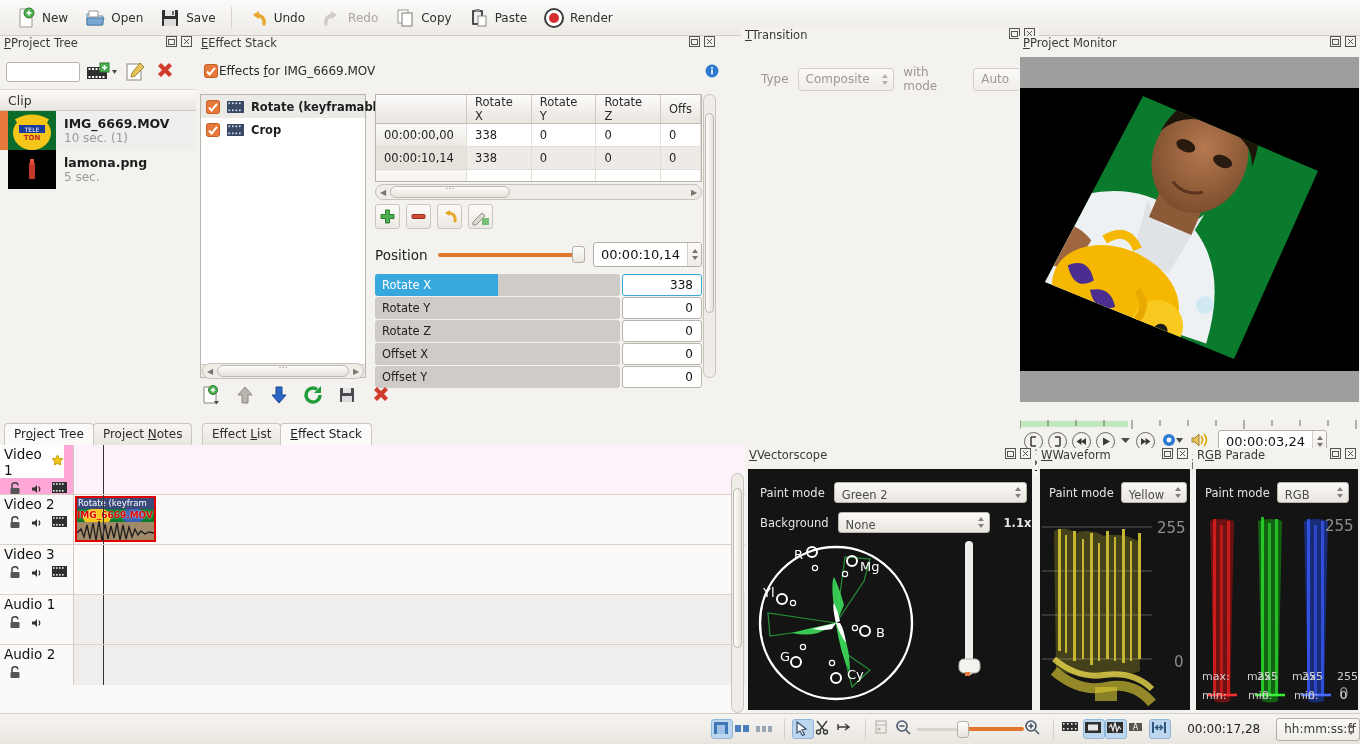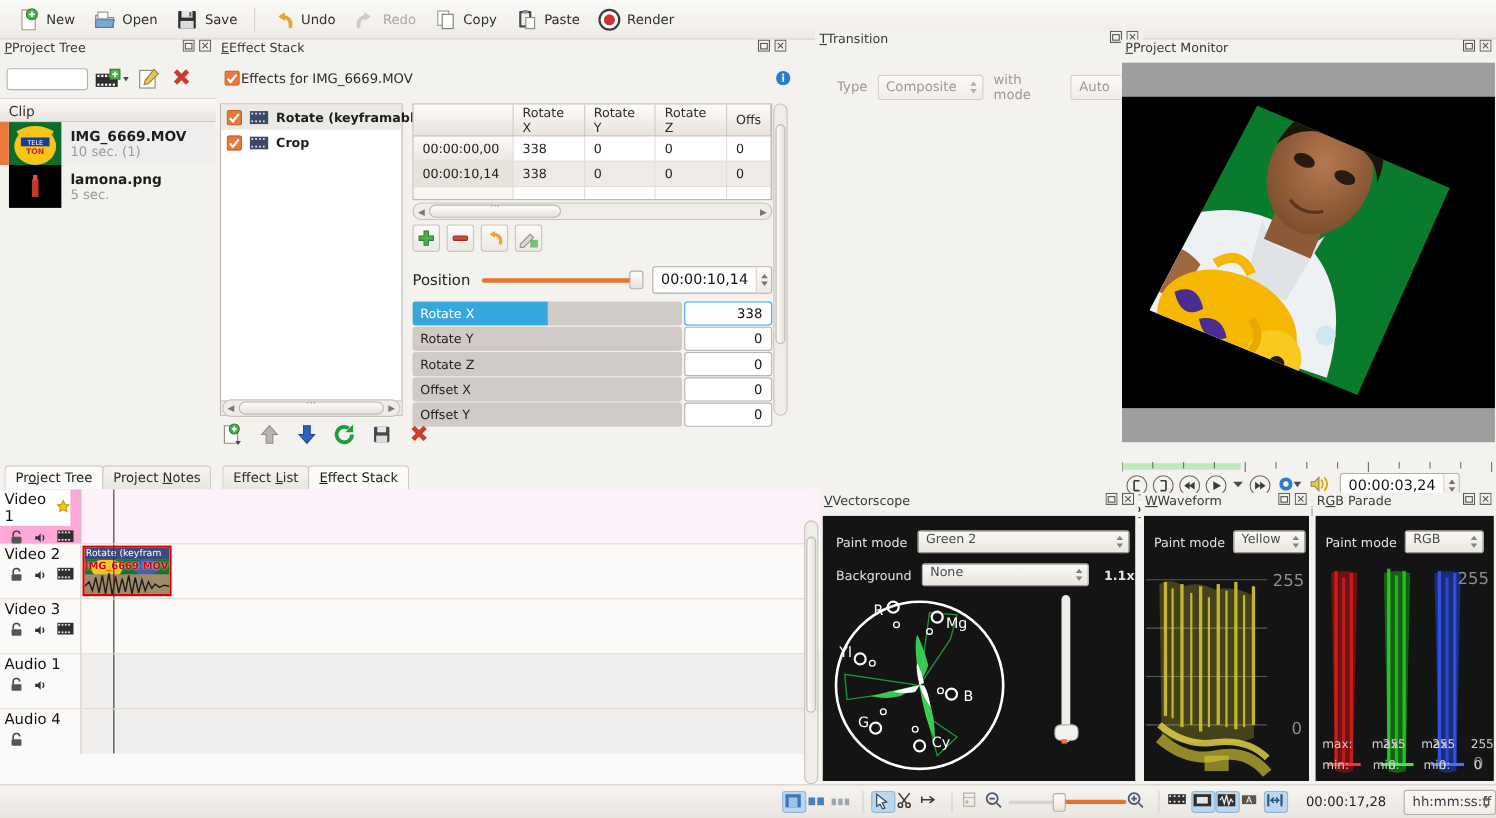--- a/index.html
+++ b/index.html
@@ -210,21 +210,21 @@
   
   #vectorscope { left:745px; top:448px; width:290px; height:265px; background:#f4f2ef; }
   #vs-body { position:absolute; left:3px; top:21px; width:284px; height:241px; background:#141414; }
   #waveform { left:1037px; top:448px; width:155px; height:265px; background:#f4f2ef; }
   #wf-body { position:absolute; left:3px; top:21px; width:150px; height:241px; background:#141414; }
   #rgbparade { left:1193px; top:448px; width:167px; height:265px; background:#f4f2ef; }
   #rp-body { position:absolute; left:3px; top:21px; width:162px; height:241px; background:#141414; }
   .scope-lbl { color:#e6e4e0; font-size:11.5px; }
   .dkcombo {
     border:1px solid #b9b4ac; border-radius:3px; background:linear-gradient(#fbfaf8,#e9e5df);
-    height:21px; display:flex; align-items:flex-start; padding-left:7px; color:#4b4b4b; font-size:11.5px;
+    height:21px; display:flex; align-items:flex-end; padding-left:7px; color:#4b4b4b; font-size:11.5px;
     position:relative; cursor:pointer;
   }
   .dkcombo .sp { position:absolute; right:5px; top:0; bottom:0; display:flex; flex-direction:column;
                 justify-content:center; align-items:center; gap:3px; }
   .dkcombo .sp i { display:block; width:0;height:0; border-left:3px solid transparent; border-right:3px solid transparent; }
   .dkcombo .sp i.up { border-bottom:4px solid #84807a; }
   .dkcombo .sp i.dn { border-top:4px solid #84807a; }
 
   
   #statusbar { left:0; top:713px; width:1360px; height:31px;
@@ -1024,21 +1024,21 @@
       </div>
     </div>
     <div class="tl-body">
         <span class="playhead" style="left:29px"></span>
       </div>
   </div>
 
   <div class="tl-row" style="height:40px;background:#efeeec;border-bottom:none">
     <div class="tl-track-head" style="background:#fbfaf8">
       <div class="tl-name">
-          <span>Audio 4</span>
+          <span>Audio 2</span>
         </div>
       <div class="tl-icos">
         <span><svg width="14" height="14" viewBox="0 0 14 14">
               <path d="M4 6V4a3 3 0 0 1 6-.6" fill="none" stroke="#444" stroke-width="1.5"></path>
               <rect x="2.5" y="6" width="9" height="6" rx="1" fill="#555"></rect>
             </svg></span>
       </div>
     </div>
     <div class="tl-body">
         <span class="playhead" style="left:29px"></span>

